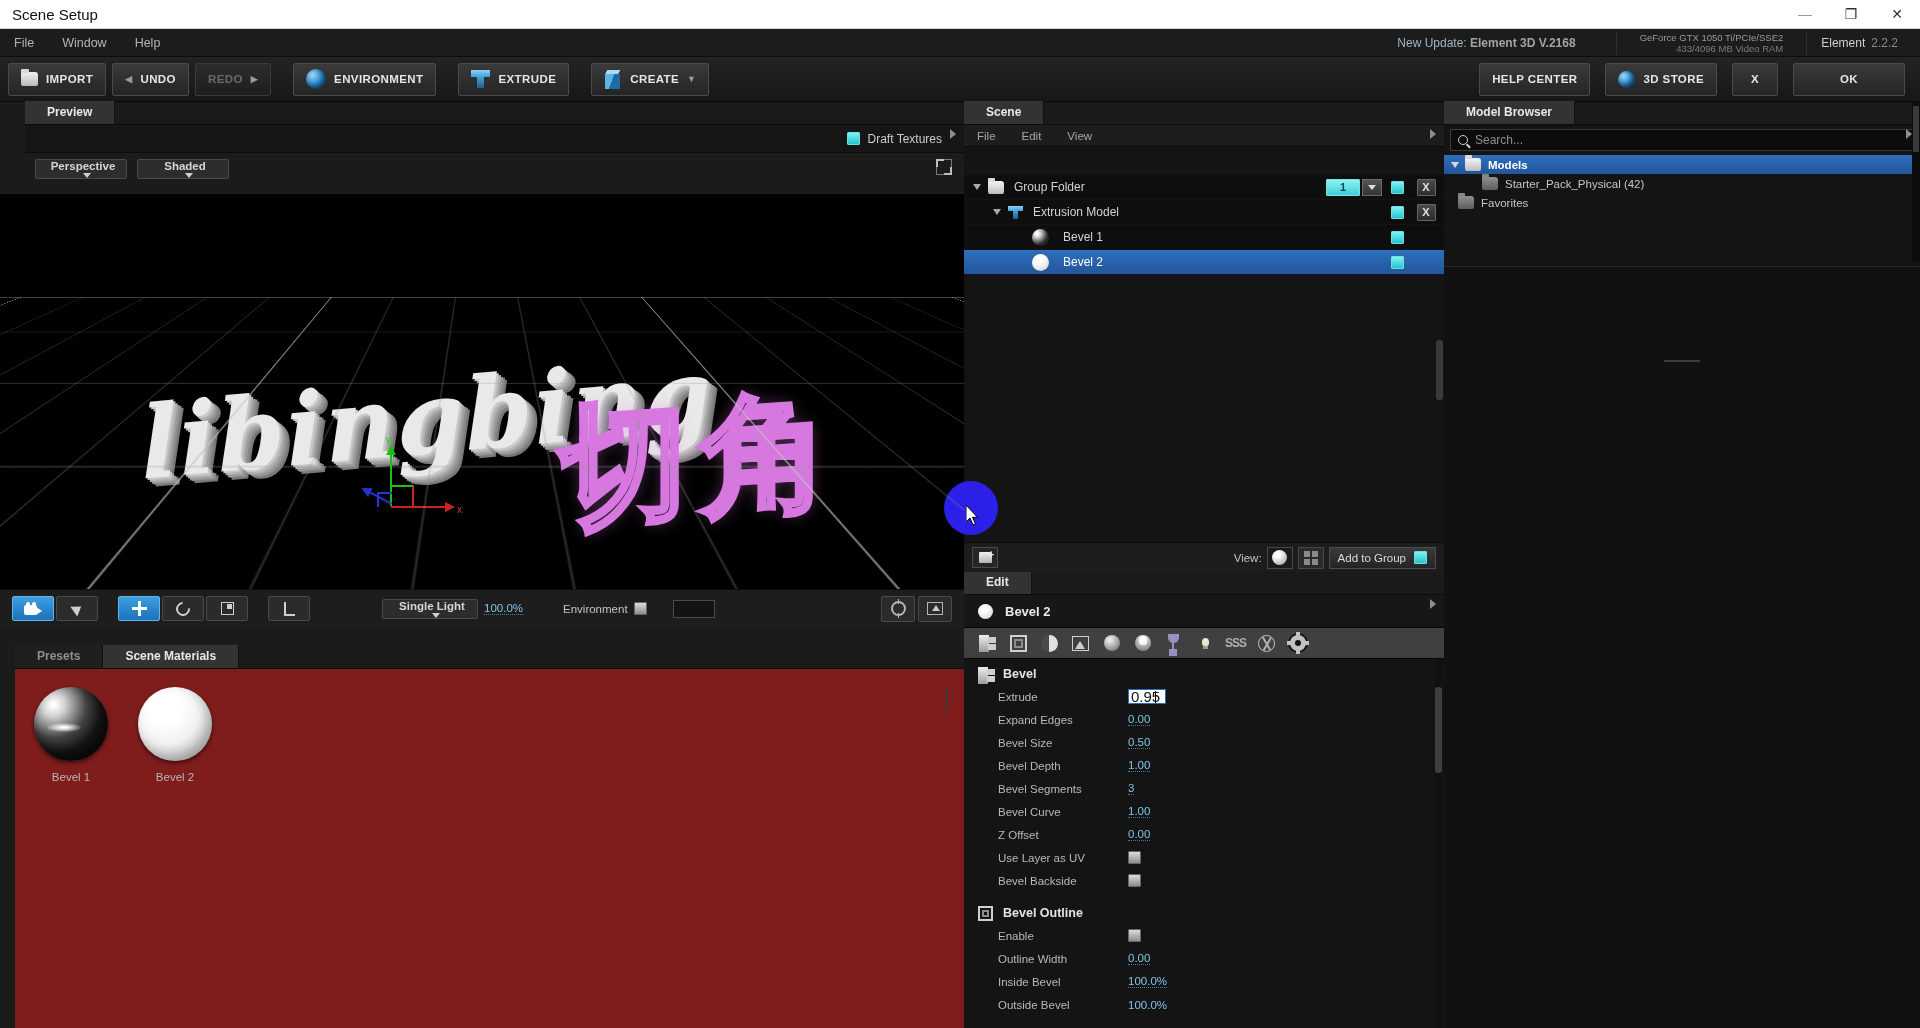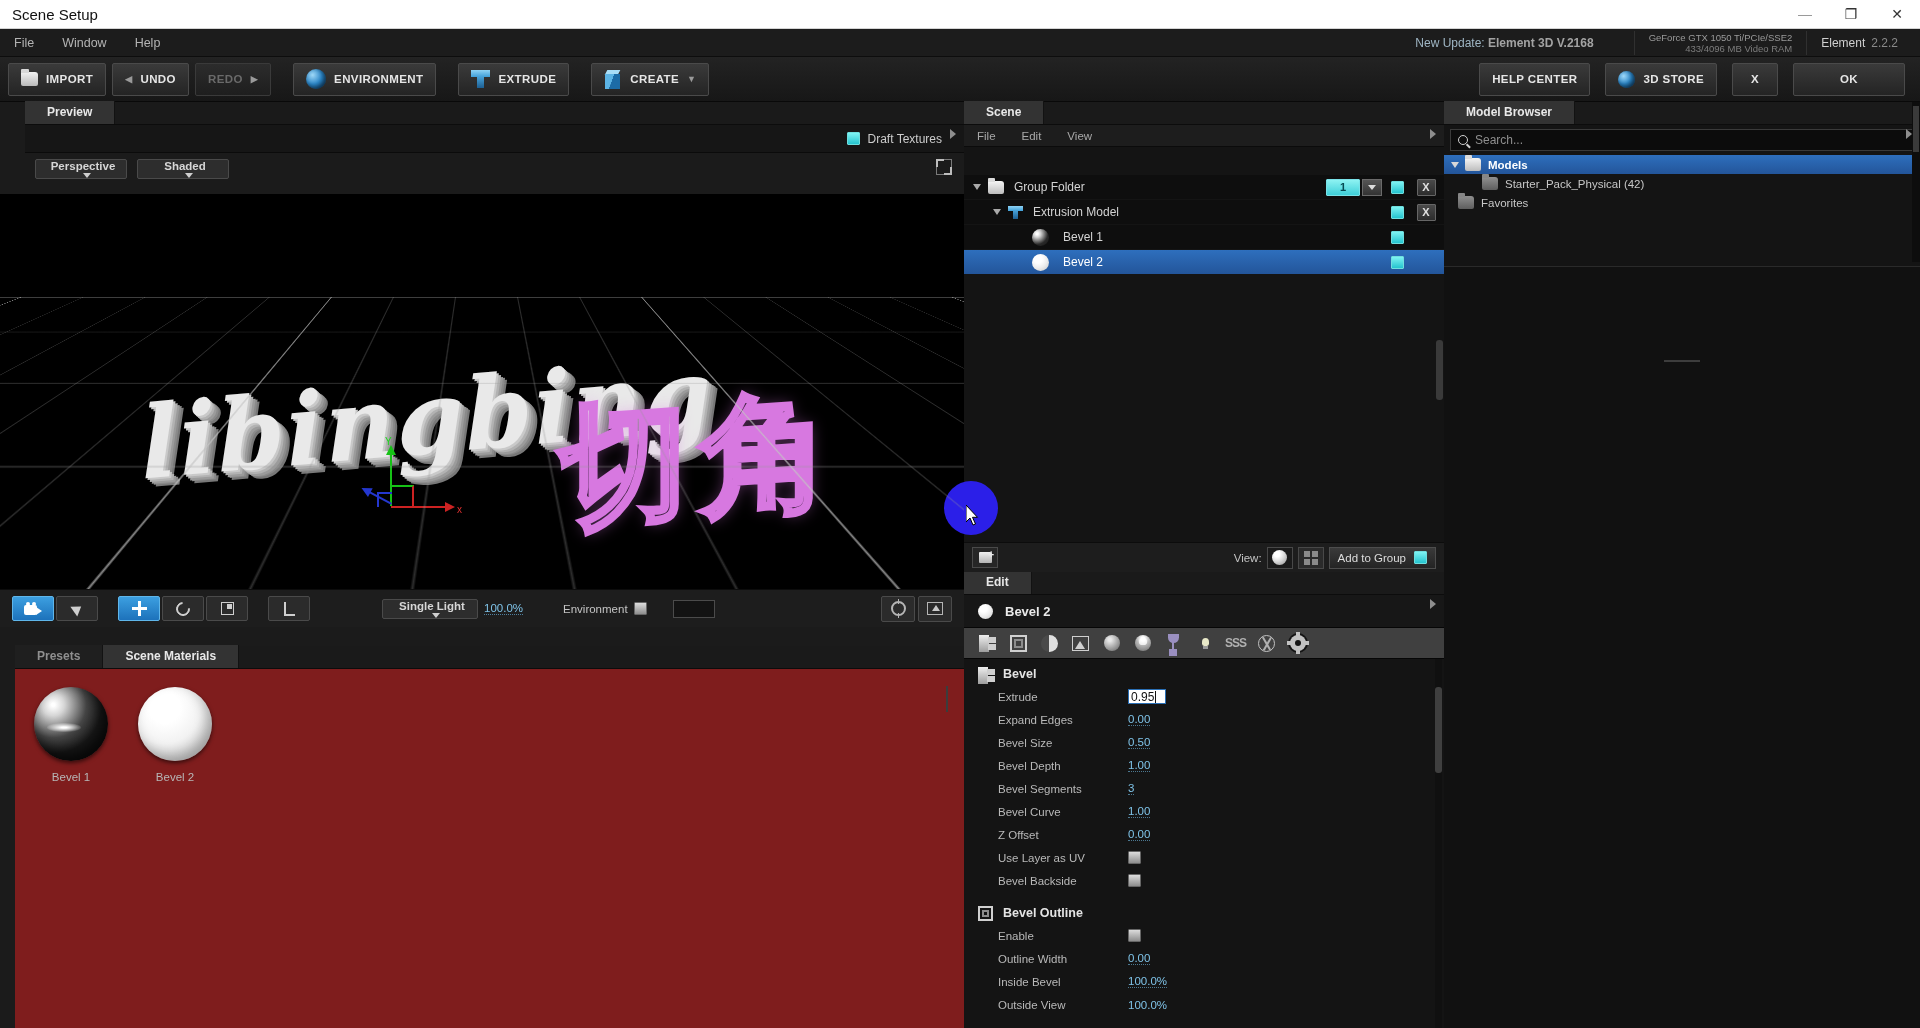--- a/index.html
+++ b/index.html
@@ -31,21 +31,21 @@
   .menubar {
     position:absolute; top:29px; left:0; width:1920px; height:28px;
     background:#1c1c1c; display:flex; align-items:center;
     border-bottom:1px solid #0d0d0d;
   }
   .menu-item { padding:0 14px; font-size:12.5px; color:#b4b4b4; line-height:28px; }
   .sysinfo { margin-left:auto; display:flex; align-items:center; height:28px; padding-right:8px; }
   .update-note { font-size:12px; color:#9fb6c4; margin-right:40px; }
   .update-note b { color:#a3a3a3; }
   .gpu-block {
-    text-align:right; line-height:11px; padding:0 14px;
+    text-align:right; line-height:11px; padding:0 23px;
     border-left:1px solid #303030; border-right:1px solid #303030;
     height:24px; display:flex; flex-direction:column; justify-content:center;
   }
   .gpu-line1 { font-size:9.5px; color:#9a9a9a; }
   .gpu-line2 { font-size:9.5px; color:#7d7d7d; }
   .elem-block { padding:0 14px; font-size:12px; color:#d0d0d0; }
   .elem-block span.ver { color:#8a8a8a; margin-left:6px; }
 
   
   .toolbar {
@@ -354,21 +354,21 @@
 
   .prop-scroll { height:372px; overflow:hidden; position:relative; }
   .sect-head { height:26px; display:flex; align-items:center; gap:10px; padding:4px 0 0 14px; }
   .sect-title { font-size:12.5px; font-weight:bold; color:#e4e4e4; }
   .prow { height:23px; display:flex; align-items:center; padding-left:34px; }
   .prow .pl { width:130px; font-size:11.5px; color:#b9b9b9; }
   .prow .pv { font-size:11.5px; color:#7fc3e8; border-bottom:1px dotted #4b7891; }
   .prow .pv.plain { border-bottom:none; color:#7fc3e8; }
   .inputbox {
     width:38px;height:15px;background:#ffffff;border:1px solid #2a6fb5;
-    font-size:12px;color:#111; display:flex;align-items:center;padding-left:2px; position:relative;
+    font-size:15px;color:#111; display:flex;align-items:center;padding-left:2px; position:relative;
   }
   .inputbox .caret { position:absolute; right:9px; top:1px; width:1px; height:12px; background:#111; }
   .prop-sb {
     position:absolute; right:2px; top:0; width:7px; height:372px; background:#101010;
   }
   .prop-sb .thumb { position:absolute; top:28px; left:0; width:7px; height:86px; background:#3f3f3f; border-radius:3px; }
 
   
   .mb-panel { position:absolute; left:1444px; top:102px; width:476px; height:926px; background:#141414; }
   .mb-search {
@@ -808,21 +808,21 @@
       </div>
       <div class="prow">
         <span class="pl">Outline Width</span>
         <span class="pv">0.00</span>
       </div>
       <div class="prow">
         <span class="pl">Inside Bevel</span>
         <span class="pv">100.0%</span>
       </div>
       <div class="prow">
-        <span class="pl">Outside View</span>
+        <span class="pl">Outside Bevel</span>
         <span class="pv plain">100.0%</span>
       </div>
 
       <div class="prop-sb">
         <div class="thumb"></div>
       </div>
     </div>
   </div>
 
   <div class="mb-panel">

